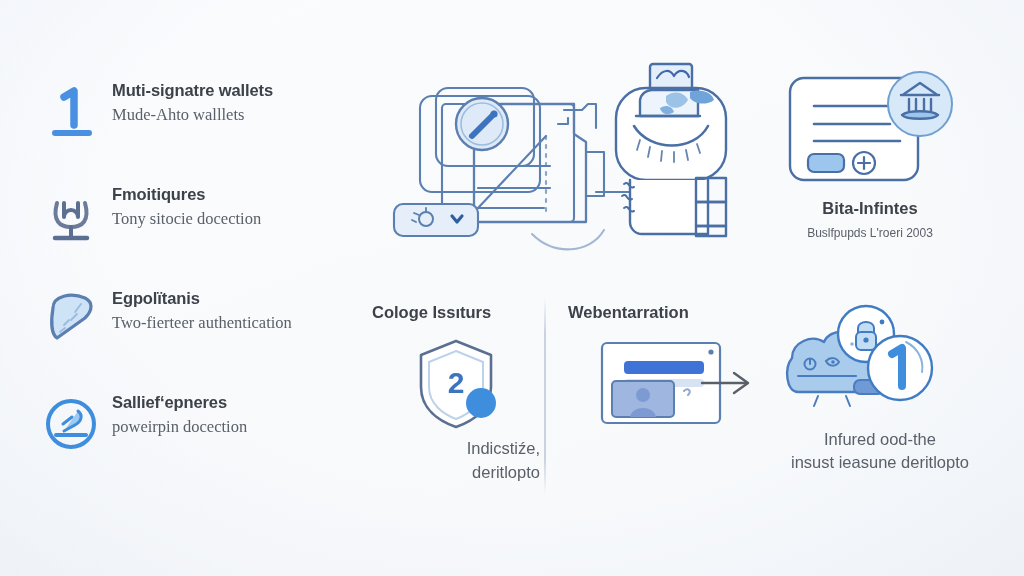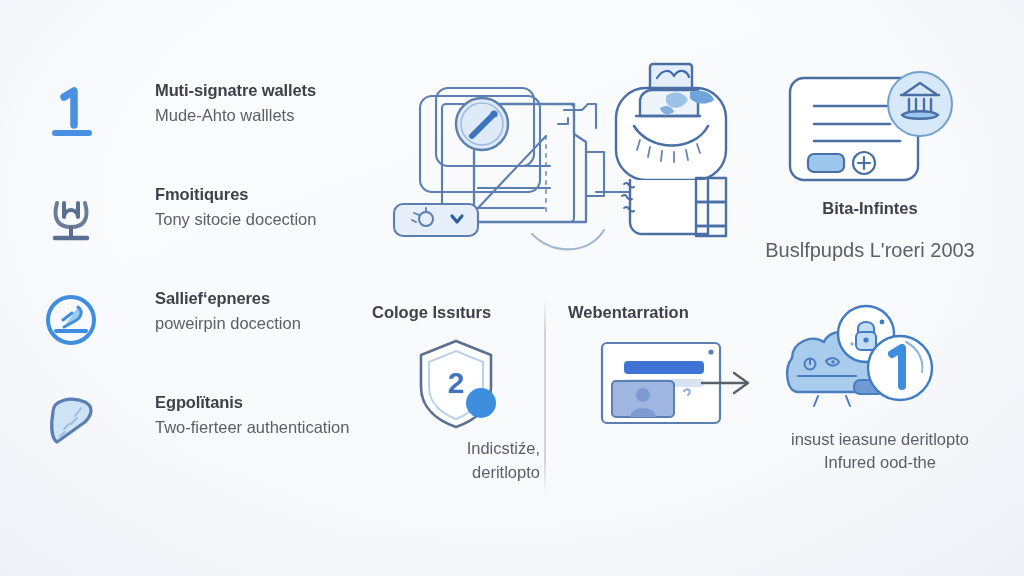--- a/index.html
+++ b/index.html
@@ -44,37 +44,37 @@
     flex: 0 0 70px;
     height: 64px;
     display: flex;
     align-items: center;
     justify-content: center;
     margin-top: 2px;
   }
   .feature-text {
     padding-left: 6px;
     padding-top: 2px;
-    margin-left: 43px;
   }
   .feature-title {
     font-size: 16.5px;
     font-weight: bold;
     color: #3d424a;
     letter-spacing: -0.1px;
     line-height: 1.28;
     white-space: nowrap;
   }
   .feature-sub {
     font-size: 16.5px;
     font-weight: normal;
     color: #5a6069;
     line-height: 1.35;
     margin-top: 3px;
     white-space: nowrap;
+    font-family: Liberation Serif, serif;
   }
 
   
   .hero {
     position: absolute;
     left: 378px;
     top: 56px;
     width: 352px;
     height: 214px;
   }
@@ -95,24 +95,24 @@
     text-align: center;
   }
   .tr-title {
     font-size: 16.5px;
     font-weight: bold;
     color: #3d424a;
     line-height: 1.3;
     white-space: nowrap;
   }
   .tr-sub {
-    font-size: 20px;
+    font-size: 12px;
     color: #5a6069;
     line-height: 1.35;
-    margin-top: 18px;
+    margin-top: 6px;
     white-space: nowrap;
   }
 
   
   .panels {
     position: absolute;
     left: 372px;
     top: 296px;
     width: 640px;
     height: 210px;
@@ -205,43 +205,43 @@
         </svg>
       </div>
       <div class="feature-text">
         <div class="feature-title">Fmoitiqures</div>
         <div class="feature-sub">Tony sitocie docection</div>
       </div>
     </div>
 
     <div class="feature-row">
       <div class="feature-icon">
+        <svg width="60" height="56" viewBox="0 0 60 56">
+          <path d="M12 16 C12 4, 30 0, 44 6 C52 10, 52 18, 44 26 L16 46 C10 42, 10 28, 12 16 Z" fill="#cfe3f7" stroke="#5b7fb0" stroke-width="3.2" stroke-linejoin="round"></path>
+          <path d="M40 12 L34 20 M36 22 L30 28 M28 28 L23 33 M24 36 L19 40" fill="none" stroke="#8fb4dc" stroke-width="1.8" stroke-linecap="round" opacity="0.85"></path>
+        </svg>
+      </div>
+      <div class="feature-text">
+        <div class="feature-title">Egpolïtanis</div>
+        <div class="feature-sub">Two-fierteer authentication</div>
+      </div>
+    </div>
+
+    <div class="feature-row">
+      <div class="feature-icon">
         <svg width="58" height="58" viewBox="0 0 58 58">
           <circle cx="29" cy="29" r="23" fill="none" stroke="#3f8ede" stroke-width="4"></circle>
           <path d="M36 16 C41 20, 40 26, 33 30 L22 36" fill="#9ccaf0" stroke="#3f8ede" stroke-width="3" stroke-linejoin="round" stroke-linecap="round"></path>
           <path d="M21 29 L30 22" fill="none" stroke="#3f8ede" stroke-width="3" stroke-linecap="round"></path>
           <line x1="14" y1="40" x2="44" y2="40" stroke="#3f8ede" stroke-width="4" stroke-linecap="round"></line>
         </svg>
       </div>
       <div class="feature-text">
         <div class="feature-title">Sallief‘epneres</div>
         <div class="feature-sub">poweirpin docection</div>
-      </div>
-    </div>
-
-    <div class="feature-row">
-      <div class="feature-icon">
-        <svg width="60" height="56" viewBox="0 0 60 56">
-          <path d="M12 16 C12 4, 30 0, 44 6 C52 10, 52 18, 44 26 L16 46 C10 42, 10 28, 12 16 Z" fill="#cfe3f7" stroke="#5b7fb0" stroke-width="3.2" stroke-linejoin="round"></path>
-          <path d="M40 12 L34 20 M36 22 L30 28 M28 28 L23 33 M24 36 L19 40" fill="none" stroke="#8fb4dc" stroke-width="1.8" stroke-linecap="round" opacity="0.85"></path>
-        </svg>
-      </div>
-      <div class="feature-text">
-        <div class="feature-title">Egpolïtanis</div>
-        <div class="feature-sub">Two-fierteer authentication</div>
       </div>
     </div>
 
   </div>
 
   <div class="hero">
     <svg width="352" height="214" viewBox="0 0 352 214">
       <g fill="none" stroke="#5b7fb0" stroke-width="2.1" stroke-linejoin="round" stroke-linecap="round">
 
         <rect x="58" y="32" width="98" height="78" rx="12"></rect>
@@ -403,17 +403,17 @@
       <circle cx="104" cy="16" r="2.4" fill="#3f7cc4"></circle>
       <circle cx="74" cy="38" r="1.8" fill="#8ab4e0"></circle>
 
       <circle cx="122" cy="62" r="32" fill="#ffffff" stroke="#3f7cc4" stroke-width="2.4"></circle>
       <path d="M128 36 C140 42, 146 54, 144 66" fill="none" stroke="#8ab4e0" stroke-width="2" stroke-linecap="round"></path>
       <path d="M114 48 L124 42 L124 80" fill="none" stroke="#3f8ede" stroke-width="8" stroke-linecap="round" stroke-linejoin="round"></path>
     </svg>
   </div>
 
   <div class="br-caption">
+    <div>Infured ood-the</div>
     <div>insust ieasune deritlopto</div>
-    <div>Infured ood-the</div>
   </div>
 
 </div>
 
 </body></html>

